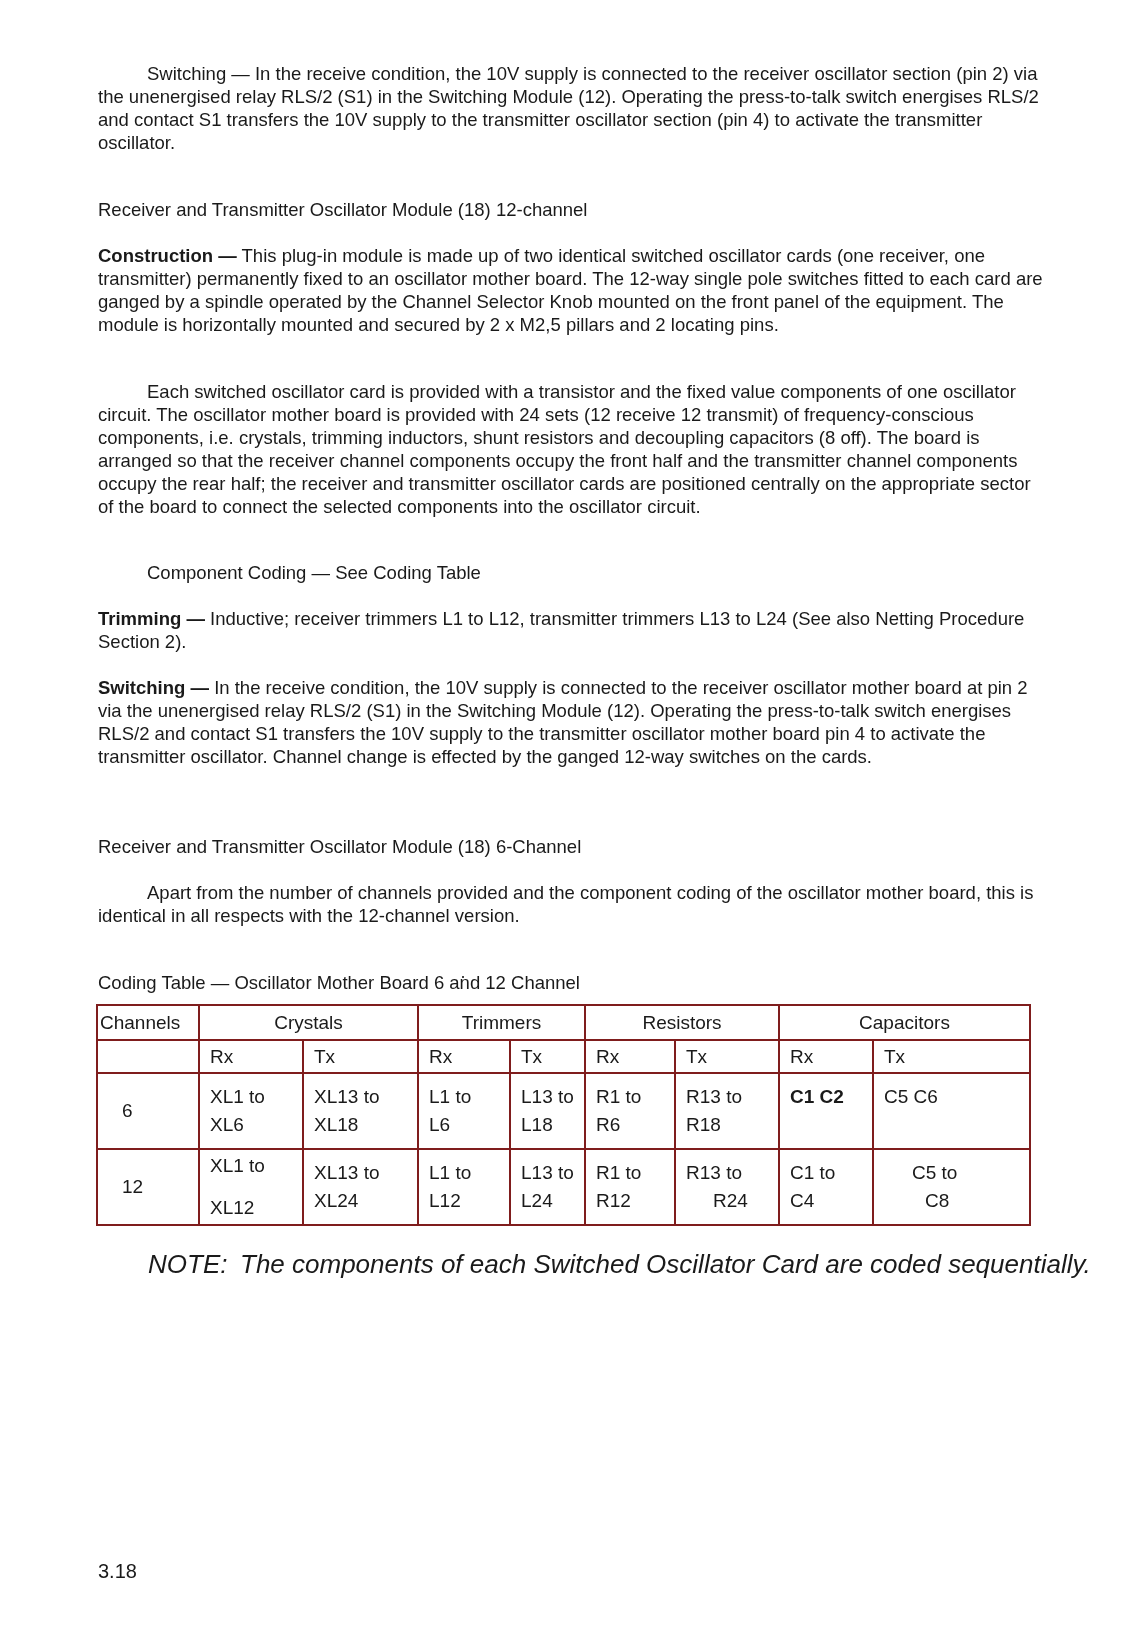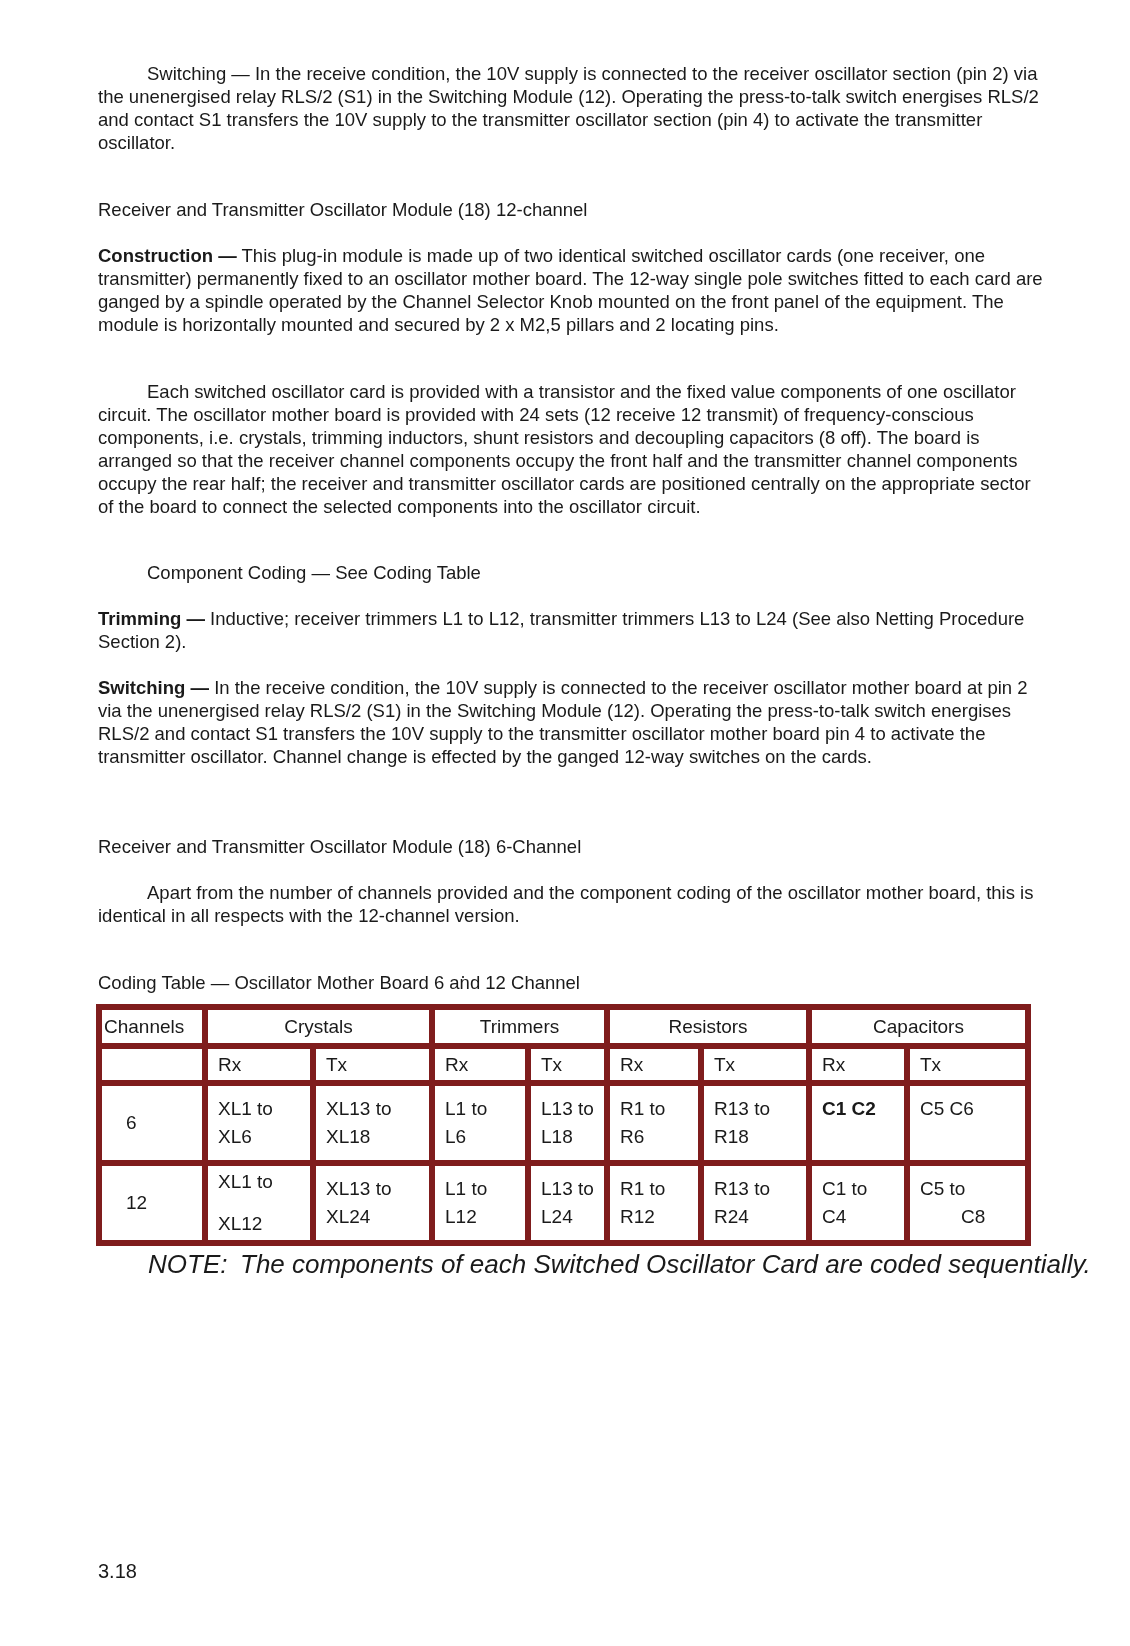--- a/index.html
+++ b/index.html
@@ -12,21 +12,21 @@
   p { margin: 0; }
   .indent { text-indent: 49px; }
   .sec-head { position: absolute; left: 0; }
   .blk { position: absolute; left: 0; width: 950px; }
   b { font-weight: bold; }
   table.coding {
     position: absolute; left: -2px; top: 1004px;
     border-collapse: collapse; width: 935px; font-size: 19px;
   }
   table.coding td {
-    border: 6px solid #7f1d1d; padding: 0 0 0 10px; vertical-align: middle;
+    border: 2px solid #7f1d1d; padding: 0 0 0 10px; vertical-align: middle;
     height: 31px; text-align: left;
   }
   table.coding tr.hdr1 td { text-align: center; padding: 0; height: 33px; }
   table.coding tr.hdr1 td.ch { text-align: left; padding-left: 2px; }
   table.coding tr.data td { height: 74px; line-height: 28px; }
   table.coding tr.data td.chnum { padding-left: 24px; }
   .note { position: absolute; left: 50px; top: 1253px; font-style: italic; font-size: 26px; }
   .note span.lbl { display: inline-block; width: 92px; }
   .pagenum { position: absolute; left: 98px; top: 1560px; font-size: 20px; }
   .dot { position: absolute; left: 462px; top: 976px; width: 2px; height: 2px; background:#444; }
@@ -133,28 +133,28 @@
           <td>
             <div style="min-height: 28px;">L13 to</div>
             <div style="min-height: 28px;">L24</div>
           </td>
           <td>
             <div style="min-height: 28px;">R1 to</div>
             <div style="min-height: 28px;">R12</div>
           </td>
           <td>
             <div style="min-height: 28px;">R13 to</div>
-            <div style="min-height: 28px;">R24</div>
+            <div style="min-height: 28px; margin-left: 27px;">R24</div>
           </td>
           <td>
             <div style="min-height: 28px;">C1 to</div>
             <div style="min-height: 28px;">C4</div>
           </td>
           <td>
-            <div style="min-height: 28px;">C5 to</div>
+            <div style="min-height: 28px; margin-left: 28px;">C5 to</div>
             <div style="min-height: 28px; margin-left: 41px;">C8</div>
           </td>
         </tr>
   </tbody>
     </table>
 </div>
 
 <p class="note" style="margin:0;left:148px;"><span class="lbl">NOTE:</span><span>The components of each Switched Oscillator Card are coded sequentially.</span></p>
 
 <p class="pagenum" style="margin:0">3.18</p>

